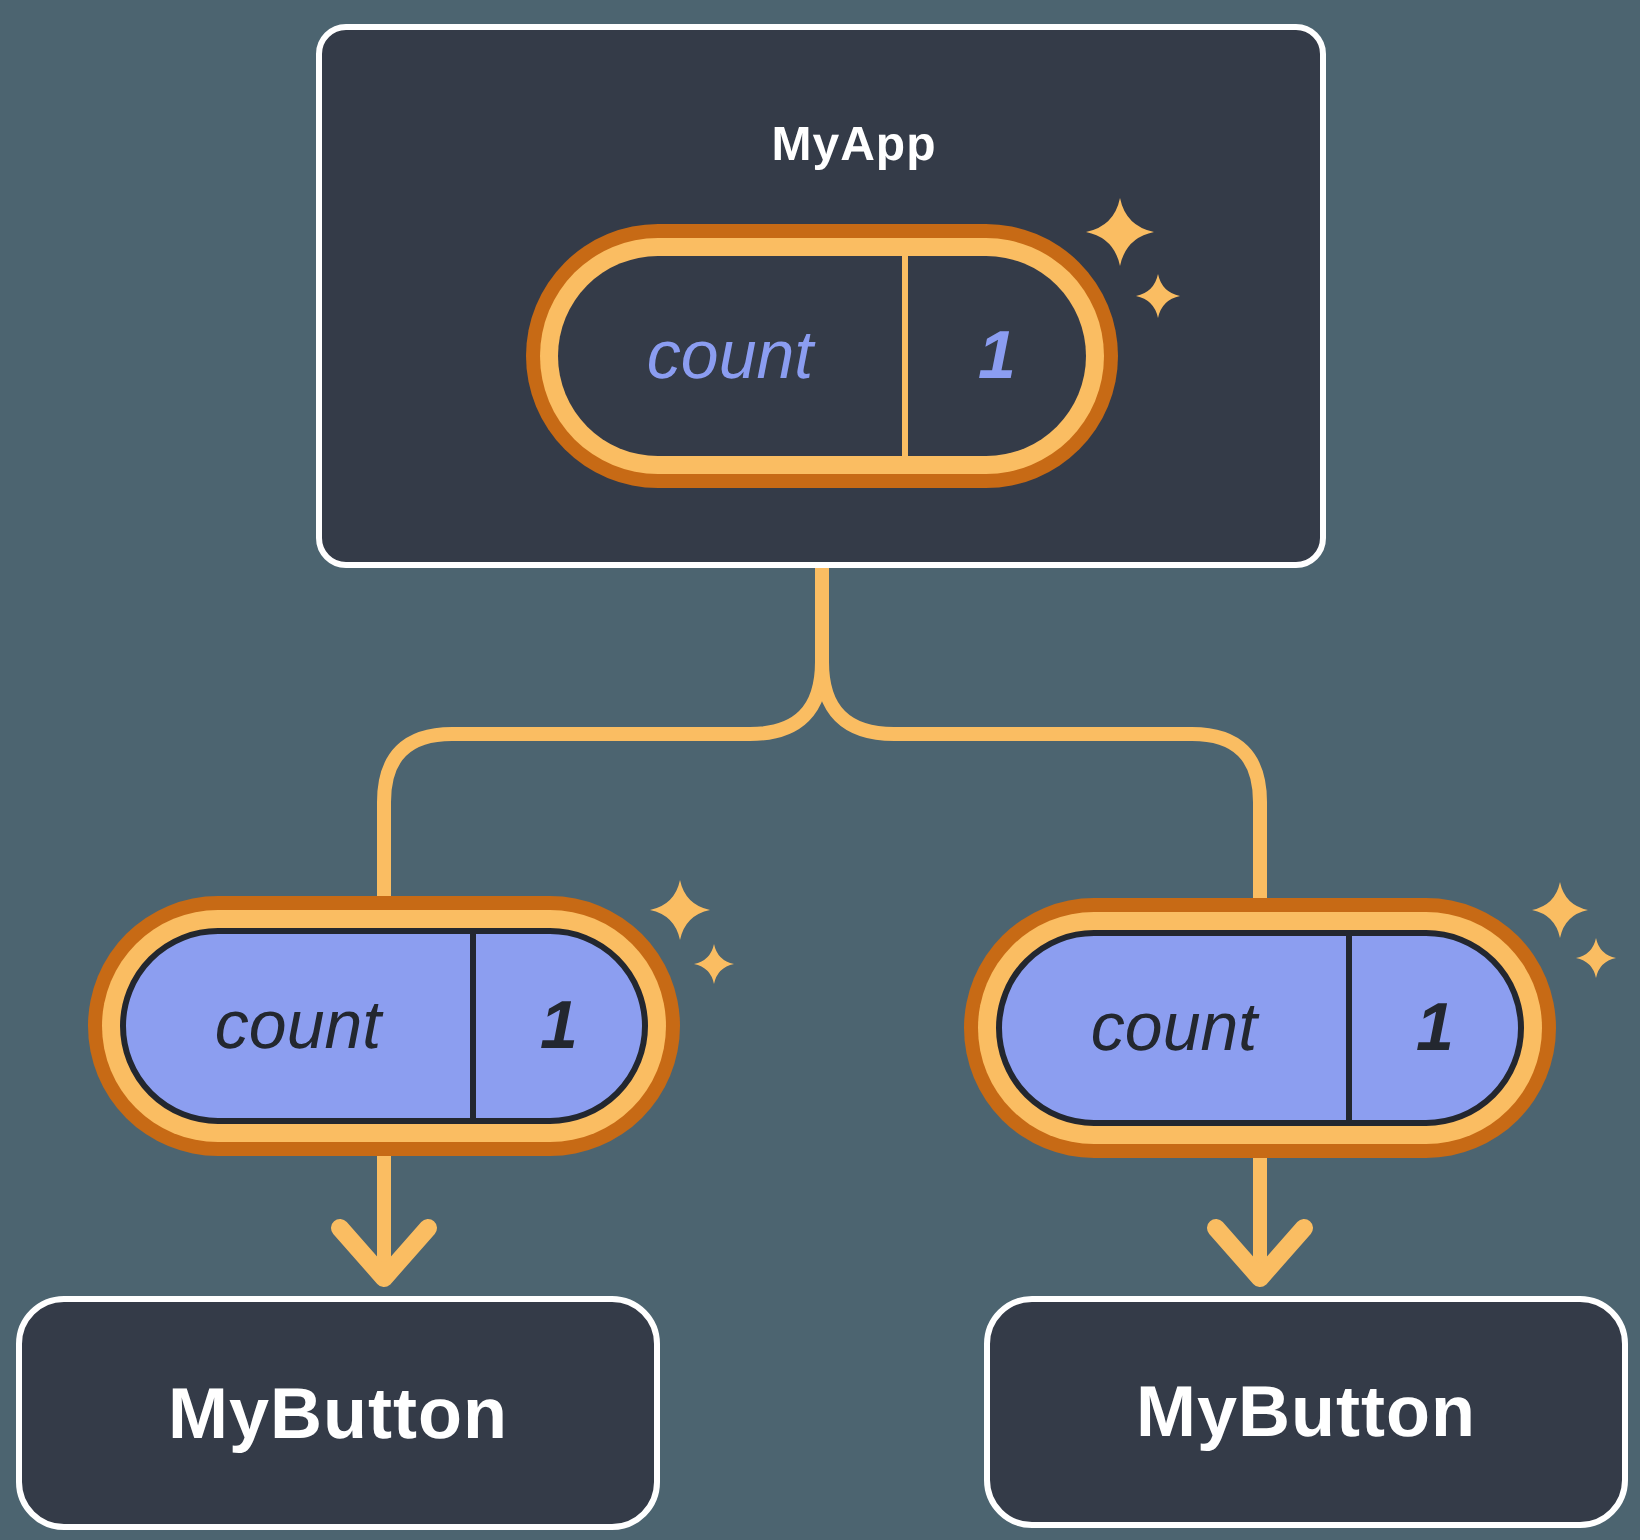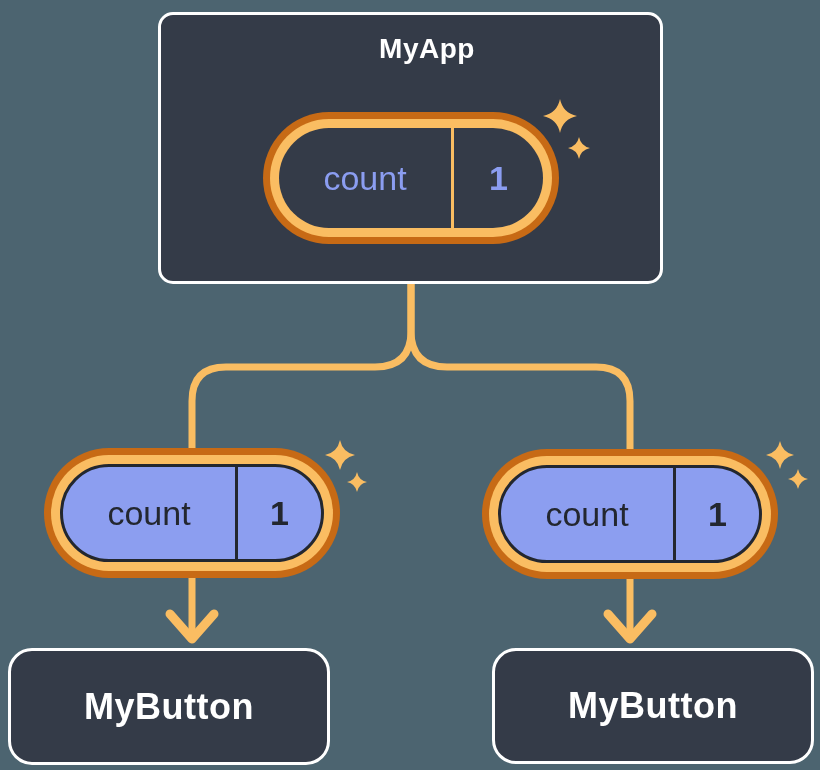--- a/index.html
+++ b/index.html
@@ -31,22 +31,22 @@
 
   
   .node{
     position:absolute;
     background:var(--node-bg);
     border:3px solid var(--node-border);
     z-index:2;
   }
   .node-myapp{left:158px;top:12px;width:505px;height:272px;border-radius:15px;}
   .node-title{
-    margin-top:18px;text-align:center;
-    font-size:28px;font-weight:700;letter-spacing:.5px;
+    margin-top:44px;text-align:center;
+    font-size:24px;font-weight:700;letter-spacing:.5px;
     color:var(--node-text);
     padding-left:33px;
   }
   .node-button{border-radius:24px;display:flex;align-items:center;justify-content:center;}
   .node-button-left{left:8px;top:648px;width:322px;height:117px;}
   .node-button-right{left:492px;top:648px;width:322px;height:116px;}
   .button-label{font-size:36px;font-weight:700;letter-spacing:.5px;color:var(--node-text);}
 
   
   .pill{
@@ -56,21 +56,21 @@
   }
   .pill-top{left:263px;top:112px;width:296px;height:132px;}
   .pill-left{left:44px;top:448px;width:296px;height:130px;}
   .pill-right{left:482px;top:449px;width:296px;height:130px;}
   .pill-ring{
     background:var(--ring-inner);
     border-radius:999px;padding:9px;width:100%;height:100%;
   }
   .pill-body{
     border-radius:999px;width:100%;height:100%;
-    display:flex;align-items:stretch;overflow:hidden;
+    display:flex;align-items:stretch;overflow:hidden;font-style:italic;
   }
   .pill-body-dark{background:var(--node-bg);}
   .pill-body-purple{
     background:var(--pill-fill);
     border:3px solid var(--pill-dark-text);
   }
   .pill-cell{display:flex;align-items:center;justify-content:center;}
   .pill-name{width:172px;font-size:34px;font-weight:400;}
   .pill-value{flex:1;font-size:34px;font-weight:700;}
   .pill-divider{width:3px;align-self:stretch;}

